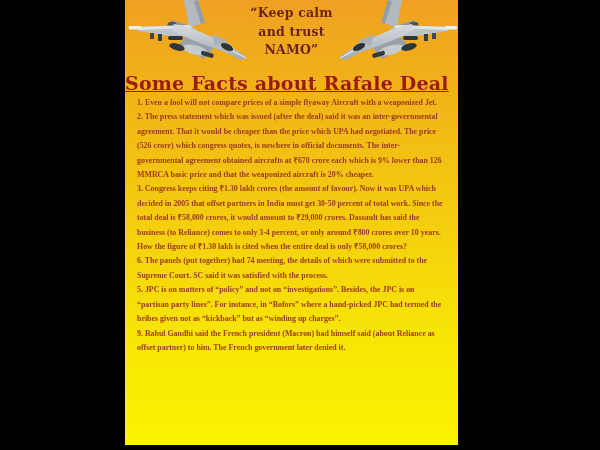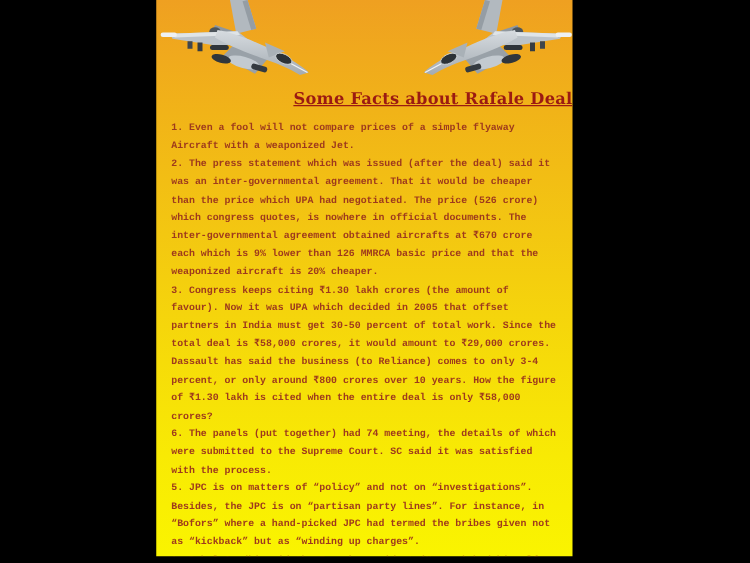--- a/index.html
+++ b/index.html
@@ -26,35 +26,35 @@
     position: absolute; top: 4px; left: 0; width: 100%;
     text-align: center;
     font-family: "DejaVu Serif", serif;
     font-weight: 700;
     font-size: 12.5px; line-height: 18.5px;
     color: #6d2318;
     letter-spacing: 0.2px;
   }
   .title {
     position: absolute; top: 72px; left: 0; width: 100%;
-    text-align: right;
+    text-align: left;
     font-family: "DejaVu Serif", serif;
     font-weight: 700;
-    font-size: 13px;
+    font-size: 19px;
     color: #9b1a12;
     text-decoration: underline;
     letter-spacing: 0.2px;
   }
   .facts {
     position: absolute; top: 96px; left: 12px; width: 308px;
     color: #9e3a1d;
     font-size: 7.9px; line-height: 14.4px;
     font-weight: 600;
   }
-  .fact { margin: 0; font-family: Liberation Mono, monospace; }
+  .fact { margin: 0; }
 </style>
 </head>
 <body>
 
 <div class="screen">
   <div class="poster">
 
     <svg class="jet jet-left" viewBox="0 0 124 70" xmlns="http://www.w3.org/2000/svg">
       <defs>
         <linearGradient id="fuseGrad" x1="0" y1="0" x2="0" y2="1">
@@ -94,20 +94,25 @@
           <line x1="105" y1="51" x2="118" y2="58" stroke="#f0f3f5" stroke-width="1"></line>
         </g>
       </defs>
       <use href="#jet-shape"></use>
     </svg>
 
     <svg class="jet jet-right" viewBox="0 0 124 70" xmlns="http://www.w3.org/2000/svg">
       <use href="#jet-shape"></use>
     </svg>
 
+    <div class="quote">
+      <div>“Keep calm</div>
+      <div>and trust</div>
+      <div>NAMO”</div>
+    </div>
 
     <div class="title">Some Facts about Rafale Deal</div>
 
     <div class="facts">
       <p class="fact">1.  Even a fool will not compare prices of a simple flyaway Aircraft with a weaponized Jet.</p>
       <p class="fact">2. The press statement which was issued (after the deal) said it was an inter-governmental agreement. That it would be cheaper than the price which UPA had negotiated. The price (526 crore) which congress quotes, is nowhere in official documents. The inter-governmental agreement obtained aircrafts at ₹670 crore each which is 9% lower than 126 MMRCA basic price and that the weaponized aircraft is 20% cheaper.</p>
       <p class="fact">3. Congress keeps citing ₹1.30 lakh crores (the amount of favour). Now it was UPA which decided in 2005 that offset partners in India must get 30-50 percent of total work. Since the total deal is ₹58,000 crores, it would amount to ₹29,000 crores. Dassault has said the business (to Reliance) comes to only 3-4 percent, or only around ₹800 crores over 10 years. How the figure of ₹1.30 lakh is cited when the entire deal is only ₹58,000 crores?</p>
       <p class="fact">6. The panels (put together) had 74 meeting, the details of which were submitted to the Supreme Court. SC said it was satisfied with the process.</p>
       <p class="fact">5. JPC is on matters of “policy” and not on “investigations”. Besides, the JPC is on “partisan party lines”. For instance, in “Bofors” where a hand-picked JPC had termed the bribes given not as “kickback” but as “winding up charges”.</p>
       <p class="fact">9. Rahul Gandhi said the French president (Macron) had himself said (about Reliance as offset partner) to him. The French government later denied it.</p>

